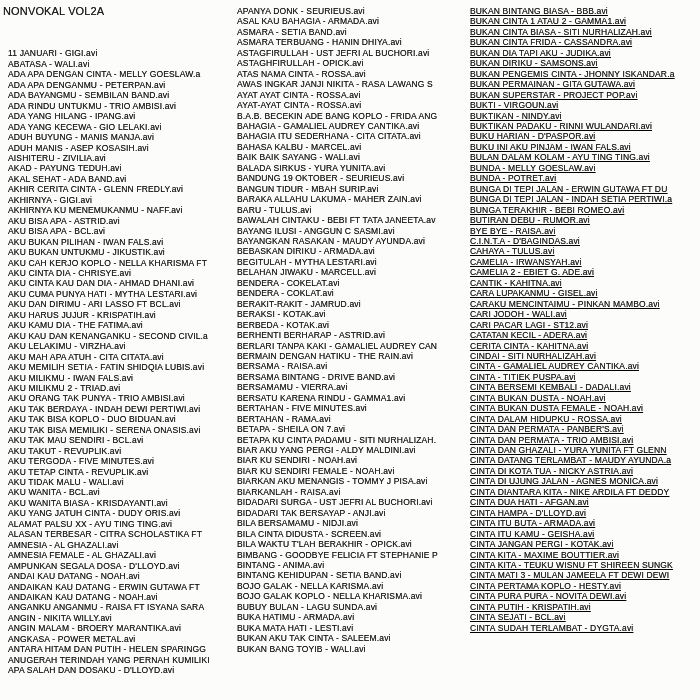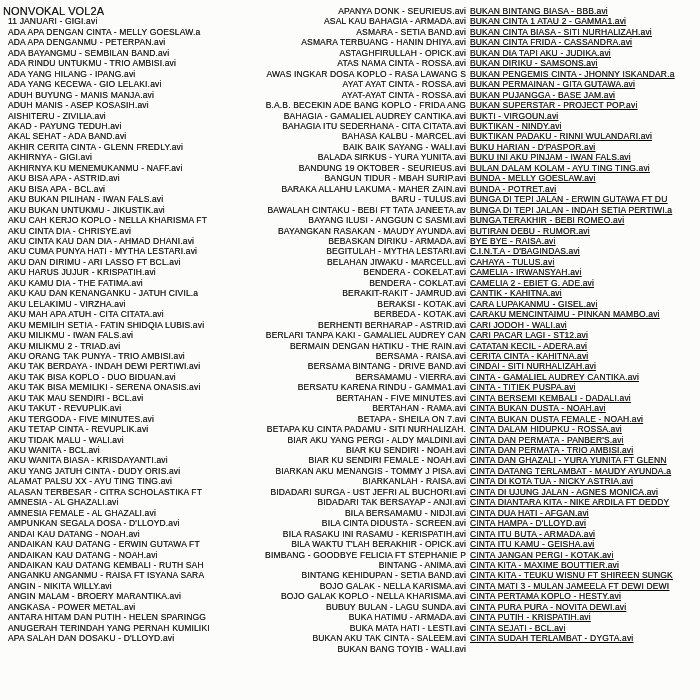--- a/index.html
+++ b/index.html
@@ -18,49 +18,50 @@
     display: flex;
     padding-top: 6px;
   }
   .col {
     box-sizing: border-box;
     width: 233px;
     flex: 0 0 233px;
     overflow: hidden;
   }
   .col-1 { padding-left: 3px; }
-  .col-2 { padding-left: 4px; text-align: right; }
+  .col-2 { padding-left: 4px; }
   .col-3 { padding-left: 4px; text-decoration: underline; }
   .vol-header {
     font-size: 11px;
     line-height: 10.45px;
     color: #1c1c1c;
     white-space: nowrap;
     letter-spacing: 0.15px;
     text-shadow: 0 0 0.35px rgba(20,20,20,0.75);
   }
-  .col-1 .list { padding-left: 5px; }
+  .col-1 .list { padding-left: 5px; margin-top: 32px; }
   .line {
     font-size: 8.5px;
     line-height: 10.45px;
     color: #1c1c1c;
     white-space: nowrap;
     overflow: hidden;
     letter-spacing: 0.15px;
     text-shadow: 0 0 0.35px rgba(20,20,20,0.75);
   }
 </style>
 </head>
 <body>
 
 <div class="page">
   <div class="col col-1">
     <div class="vol-header">NONVOKAL VOL2A</div>
     <div class="list">
         <div class="line">11 JANUARI - GIGI.avi</div>
+        <div class="line">ABATASA - WALI.avi</div>
         <div class="line">ADA APA DENGAN CINTA - MELLY GOESLAW.a</div>
         <div class="line">ADA APA DENGANMU - PETERPAN.avi</div>
         <div class="line">ADA BAYANGMU - SEMBILAN BAND.avi</div>
         <div class="line">ADA RINDU UNTUKMU - TRIO AMBISI.avi</div>
         <div class="line">ADA YANG HILANG - IPANG.avi</div>
         <div class="line">ADA YANG KECEWA - GIO LELAKI.avi</div>
         <div class="line">ADUH BUYUNG - MANIS MANJA.avi</div>
         <div class="line">ADUH MANIS - ASEP KOSASIH.avi</div>
         <div class="line">AISHITERU - ZIVILIA.avi</div>
         <div class="line">AKAD - PAYUNG TEDUH.avi</div>
@@ -72,21 +73,21 @@
         <div class="line">AKU BISA APA - BCL.avi</div>
         <div class="line">AKU BUKAN PILIHAN - IWAN FALS.avi</div>
         <div class="line">AKU BUKAN UNTUKMU - JIKUSTIK.avi</div>
         <div class="line">AKU CAH KERJO KOPLO - NELLA KHARISMA FT</div>
         <div class="line">AKU CINTA DIA - CHRISYE.avi</div>
         <div class="line">AKU CINTA KAU DAN DIA - AHMAD DHANI.avi</div>
         <div class="line">AKU CUMA PUNYA HATI - MYTHA LESTARI.avi</div>
         <div class="line">AKU DAN DIRIMU - ARI LASSO FT BCL.avi</div>
         <div class="line">AKU HARUS JUJUR - KRISPATIH.avi</div>
         <div class="line">AKU KAMU DIA - THE FATIMA.avi</div>
-        <div class="line">AKU KAU DAN KENANGANKU - JATUH CIVIL.a</div>
+        <div class="line">AKU KAU DAN KENANGANKU - SECOND CIVIL.a</div>
         <div class="line">AKU LELAKIMU - VIRZHA.avi</div>
         <div class="line">AKU MAH APA ATUH - CITA CITATA.avi</div>
         <div class="line">AKU MEMILIH SETIA - FATIN SHIDQIA LUBIS.avi</div>
         <div class="line">AKU MILIKMU - IWAN FALS.avi</div>
         <div class="line">AKU MILIKMU 2 - TRIAD.avi</div>
         <div class="line">AKU ORANG TAK PUNYA - TRIO AMBISI.avi</div>
         <div class="line">AKU TAK BERDAYA - INDAH DEWI PERTIWI.avi</div>
         <div class="line">AKU TAK BISA KOPLO - DUO BIDUAN.avi</div>
         <div class="line">AKU TAK BISA MEMILIKI - SERENA ONASIS.avi</div>
         <div class="line">AKU TAK MAU SENDIRI - BCL.avi</div>
@@ -98,39 +99,39 @@
         <div class="line">AKU WANITA BIASA - KRISDAYANTI.avi</div>
         <div class="line">AKU YANG JATUH CINTA - DUDY ORIS.avi</div>
         <div class="line">ALAMAT PALSU XX - AYU TING TING.avi</div>
         <div class="line">ALASAN TERBESAR - CITRA SCHOLASTIKA FT</div>
         <div class="line">AMNESIA - AL GHAZALI.avi</div>
         <div class="line">AMNESIA FEMALE - AL GHAZALI.avi</div>
         <div class="line">AMPUNKAN SEGALA DOSA - D'LLOYD.avi</div>
         <div class="line">ANDAI KAU DATANG - NOAH.avi</div>
         <div class="line">ANDAIKAN KAU DATANG - ERWIN GUTAWA FT</div>
         <div class="line">ANDAIKAN KAU DATANG - NOAH.avi</div>
-        <div class="line">ANDAIKAN KAU DATANG KEMBALI - RUTH SAH</div>
         <div class="line">ANGANKU ANGANMU - RAISA FT ISYANA SARA</div>
         <div class="line">ANGIN - NIKITA WILLY.avi</div>
         <div class="line">ANGIN MALAM - BROERY MARANTIKA.avi</div>
         <div class="line">ANGKASA - POWER METAL.avi</div>
         <div class="line">ANTARA HITAM DAN PUTIH - HELEN SPARINGG</div>
         <div class="line">ANUGERAH TERINDAH YANG PERNAH KUMILIKI</div>
         <div class="line">APA SALAH DAN DOSAKU - D'LLOYD.avi</div>
       </div>
   </div>
   <div class="col col-2">
     <div class="list">
         <div class="line">APANYA DONK - SEURIEUS.avi</div>
         <div class="line">ASAL KAU BAHAGIA - ARMADA.avi</div>
         <div class="line">ASMARA - SETIA BAND.avi</div>
         <div class="line">ASMARA TERBUANG - HANIN DHIYA.avi</div>
+        <div class="line">ASTAGFIRULLAH - UST JEFRI AL BUCHORI.avi</div>
         <div class="line">ASTAGHFIRULLAH - OPICK.avi</div>
         <div class="line">ATAS NAMA CINTA - ROSSA.avi</div>
-        <div class="line">AWAS INGKAR DOSA KOPLO - RASA LAWANG S</div>
+        <div class="line">AWAS INGKAR JANJI NIKITA - RASA LAWANG S</div>
         <div class="line">AYAT AYAT CINTA - ROSSA.avi</div>
         <div class="line">AYAT-AYAT CINTA - ROSSA.avi</div>
         <div class="line">B.A.B. BECEKIN ADE BANG KOPLO - FRIDA ANG</div>
         <div class="line">BAHAGIA - GAMALIEL AUDREY CANTIKA.avi</div>
         <div class="line">BAHAGIA ITU SEDERHANA - CITA CITATA.avi</div>
         <div class="line">BAHASA KALBU - MARCEL.avi</div>
         <div class="line">BAIK BAIK SAYANG - WALI.avi</div>
         <div class="line">BALADA SIRKUS - YURA YUNITA.avi</div>
         <div class="line">BANDUNG 19 OKTOBER - SEURIEUS.avi</div>
         <div class="line">BANGUN TIDUR - MBAH SURIP.avi</div>
@@ -160,21 +161,20 @@
         <div class="line">BETAPA KU CINTA PADAMU - SITI NURHALIZAH.</div>
         <div class="line">BIAR AKU YANG PERGI - ALDY MALDINI.avi</div>
         <div class="line">BIAR KU SENDIRI - NOAH.avi</div>
         <div class="line">BIAR KU SENDIRI FEMALE - NOAH.avi</div>
         <div class="line">BIARKAN AKU MENANGIS - TOMMY J PISA.avi</div>
         <div class="line">BIARKANLAH - RAISA.avi</div>
         <div class="line">BIDADARI SURGA - UST JEFRI AL BUCHORI.avi</div>
         <div class="line">BIDADARI TAK BERSAYAP - ANJI.avi</div>
         <div class="line">BILA BERSAMAMU - NIDJI.avi</div>
         <div class="line">BILA CINTA DIDUSTA - SCREEN.avi</div>
-        <div class="line">BILA RASAKU INI RASAMU - KERISPATIH.avi</div>
         <div class="line">BILA WAKTU T'LAH BERAKHIR - OPICK.avi</div>
         <div class="line">BIMBANG - GOODBYE FELICIA FT STEPHANIE P</div>
         <div class="line">BINTANG - ANIMA.avi</div>
         <div class="line">BINTANG KEHIDUPAN - SETIA BAND.avi</div>
         <div class="line">BOJO GALAK - NELLA KARISMA.avi</div>
         <div class="line">BOJO GALAK KOPLO - NELLA KHARISMA.avi</div>
         <div class="line">BUBUY BULAN - LAGU SUNDA.avi</div>
         <div class="line">BUKA HATIMU - ARMADA.avi</div>
         <div class="line">BUKA MATA HATI - LESTI.avi</div>
         <div class="line">BUKAN AKU TAK CINTA - SALEEM.avi</div>
@@ -184,21 +184,20 @@
   <div class="col col-3">
     <div class="list">
         <div class="line">BUKAN BINTANG BIASA - BBB.avi</div>
         <div class="line">BUKAN CINTA 1 ATAU 2 - GAMMA1.avi</div>
         <div class="line">BUKAN CINTA BIASA - SITI NURHALIZAH.avi</div>
         <div class="line">BUKAN CINTA FRIDA - CASSANDRA.avi</div>
         <div class="line">BUKAN DIA TAPI AKU - JUDIKA.avi</div>
         <div class="line">BUKAN DIRIKU - SAMSONS.avi</div>
         <div class="line">BUKAN PENGEMIS CINTA - JHONNY ISKANDAR.a</div>
         <div class="line">BUKAN PERMAINAN - GITA GUTAWA.avi</div>
-        <div class="line">BUKAN PUJANGGA - BASE JAM.avi</div>
         <div class="line">BUKAN SUPERSTAR - PROJECT POP.avi</div>
         <div class="line">BUKTI - VIRGOUN.avi</div>
         <div class="line">BUKTIKAN - NINDY.avi</div>
         <div class="line">BUKTIKAN PADAKU - RINNI WULANDARI.avi</div>
         <div class="line">BUKU HARIAN - D'PASPOR.avi</div>
         <div class="line">BUKU INI AKU PINJAM - IWAN FALS.avi</div>
         <div class="line">BULAN DALAM KOLAM - AYU TING TING.avi</div>
         <div class="line">BUNDA - MELLY GOESLAW.avi</div>
         <div class="line">BUNDA - POTRET.avi</div>
         <div class="line">BUNGA DI TEPI JALAN - ERWIN GUTAWA FT DU</div>

